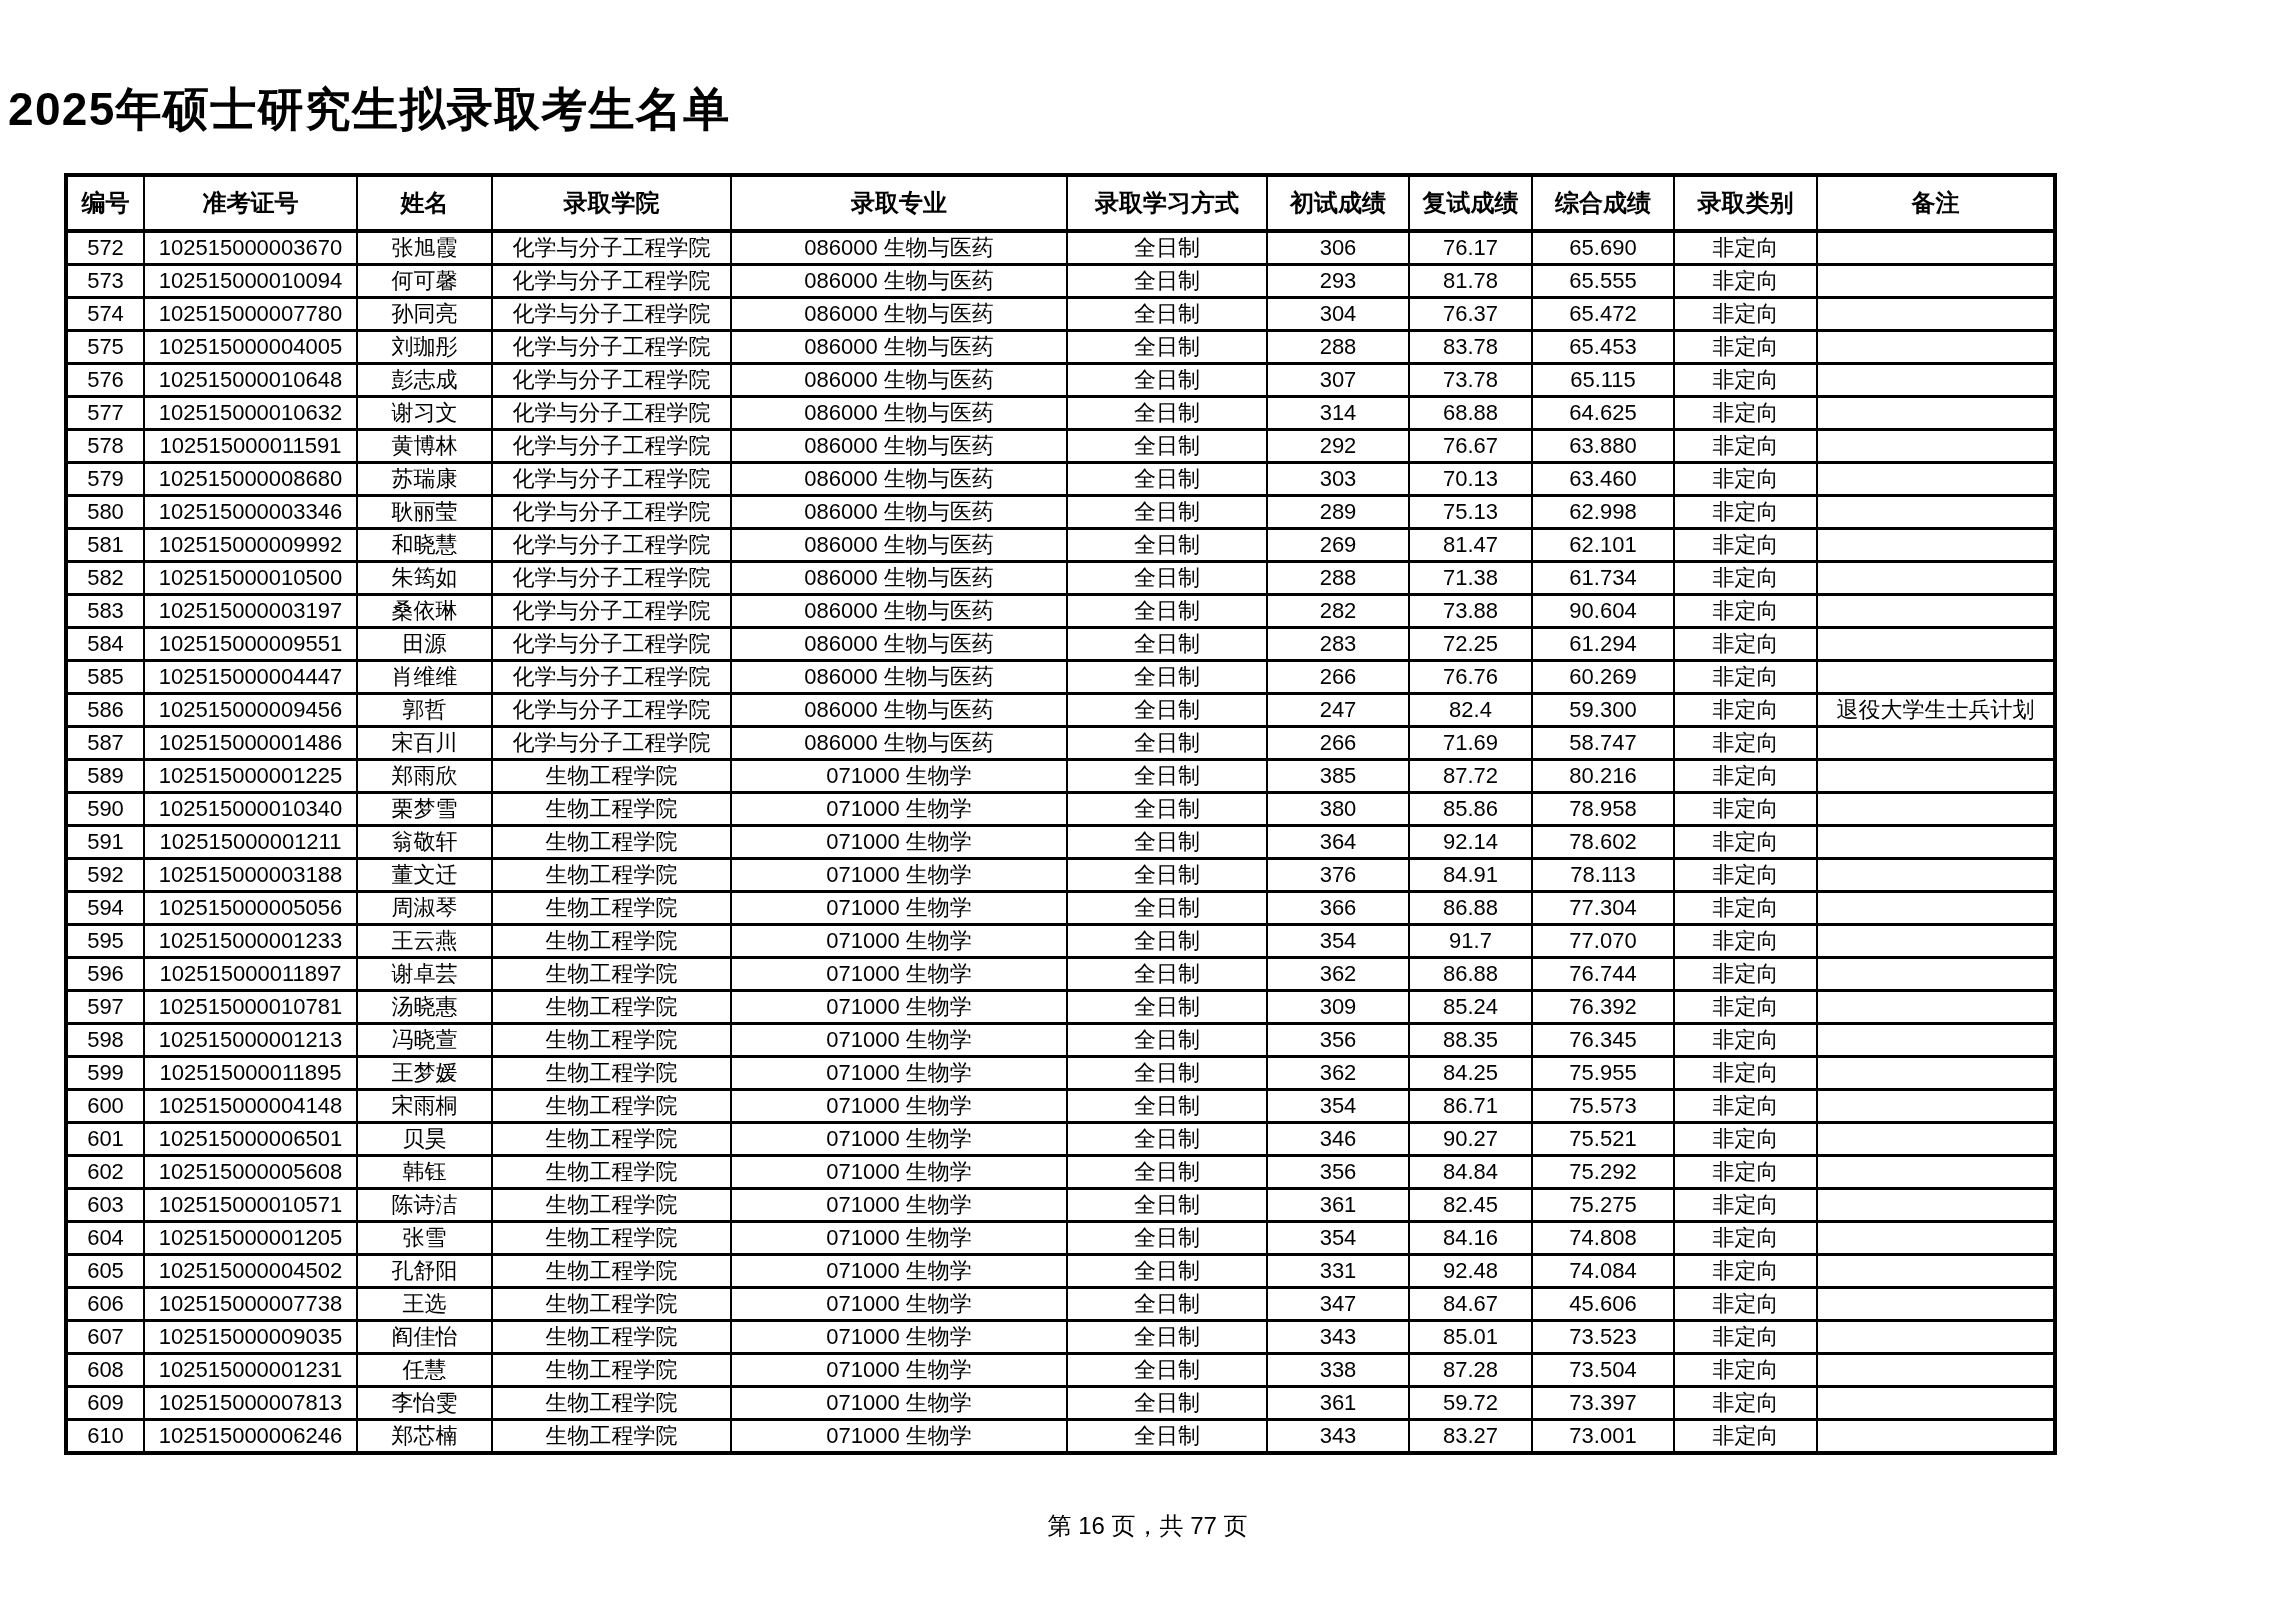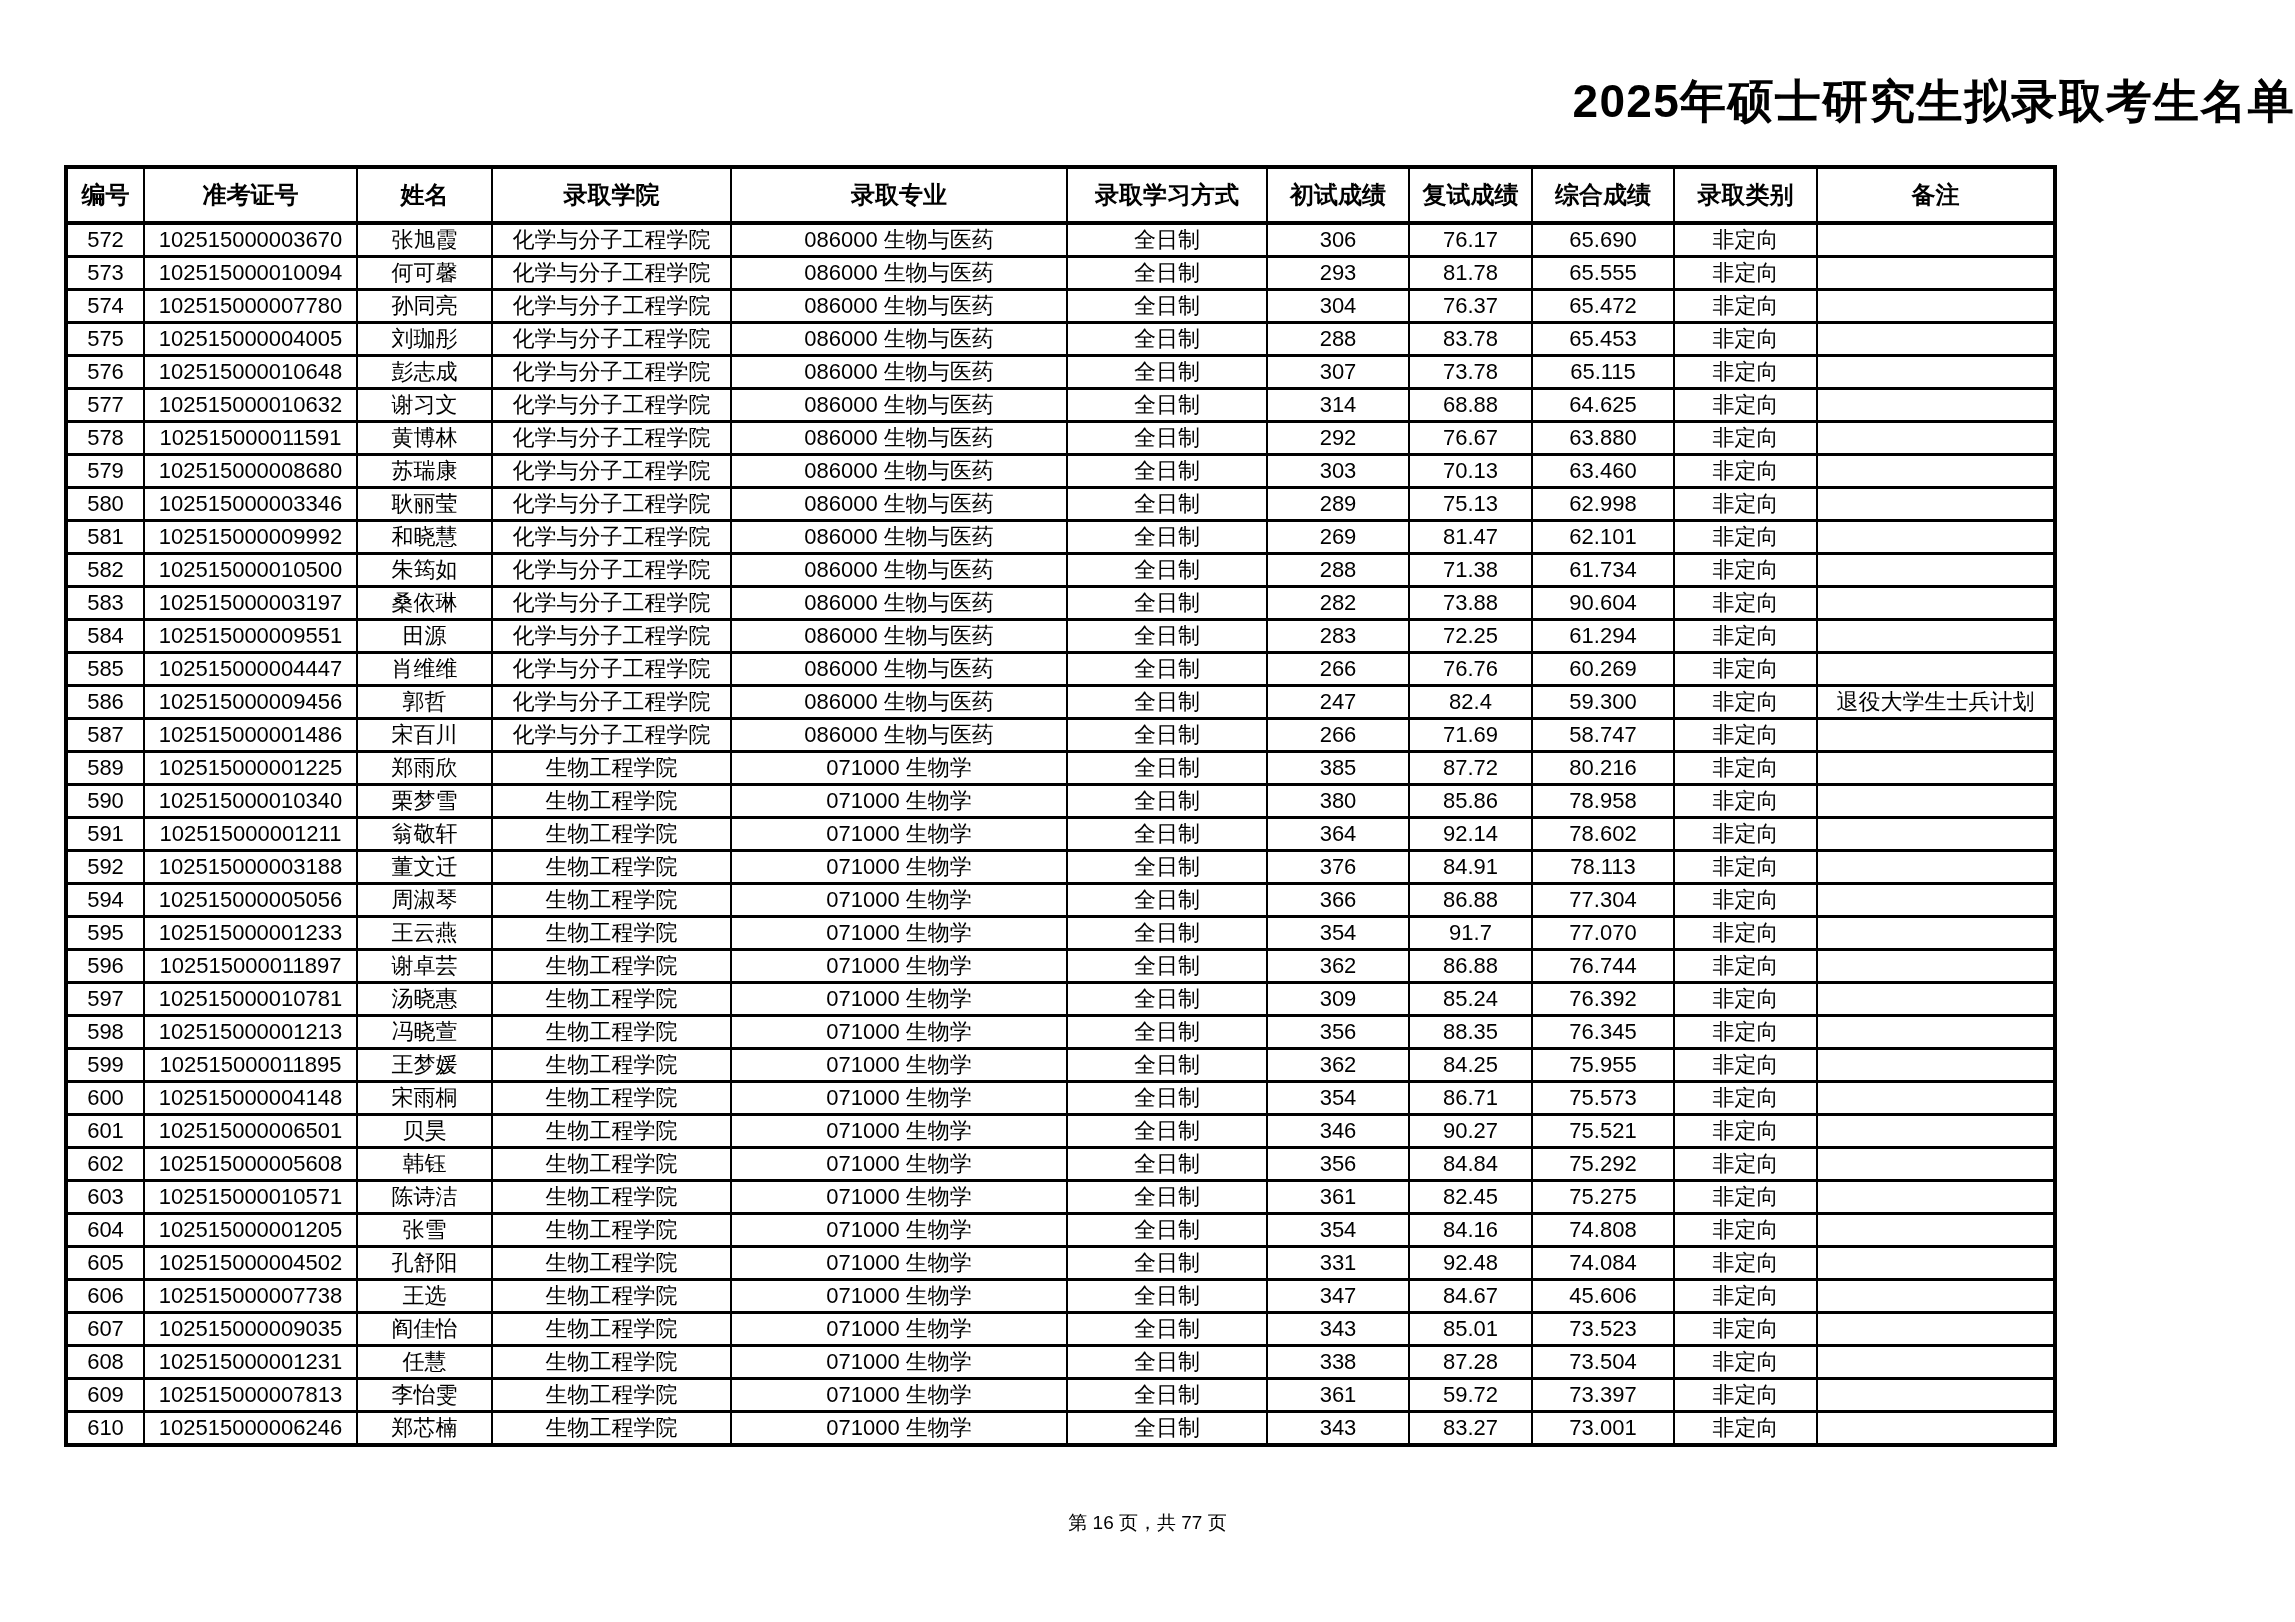--- a/index.html
+++ b/index.html
@@ -10,23 +10,23 @@
   .page {
     position: relative;
     width: 2295px;
     height: 1623px;
     background: #ffffff;
     color: #000000;
     font-family: "Liberation Sans", sans-serif;
     overflow: hidden;
   }
   .doc-title {
-    margin: 0;
+    margin: 8px;
     padding-top: 78px;
-    text-align: right;
+    text-align: left;
     font-size: 46px;
     line-height: 1;
     font-weight: bold;
     letter-spacing: 1.3px;
     font-family: "Liberation Sans", sans-serif;
   }
   table.admission-table {
     margin-left: 64px;
     margin-top: 41px;
     width: 1991px;
@@ -60,21 +60,21 @@
     padding: 0 2.6px;
     white-space: nowrap;
     overflow: hidden;
   }
   .page-footer {
     position: absolute;
     left: 0;
     top: 1510px;
     width: 100%;
     text-align: center;
-    font-size: 19px;
+    font-size: 24px;
     color: #000;
     font-family: "Liberation Sans", sans-serif;
   }
 </style>
 </head>
 <body>
 
 <div class="page">
 
   <h1 class="doc-title">2025年硕士研究生拟录取考生名单</h1>

